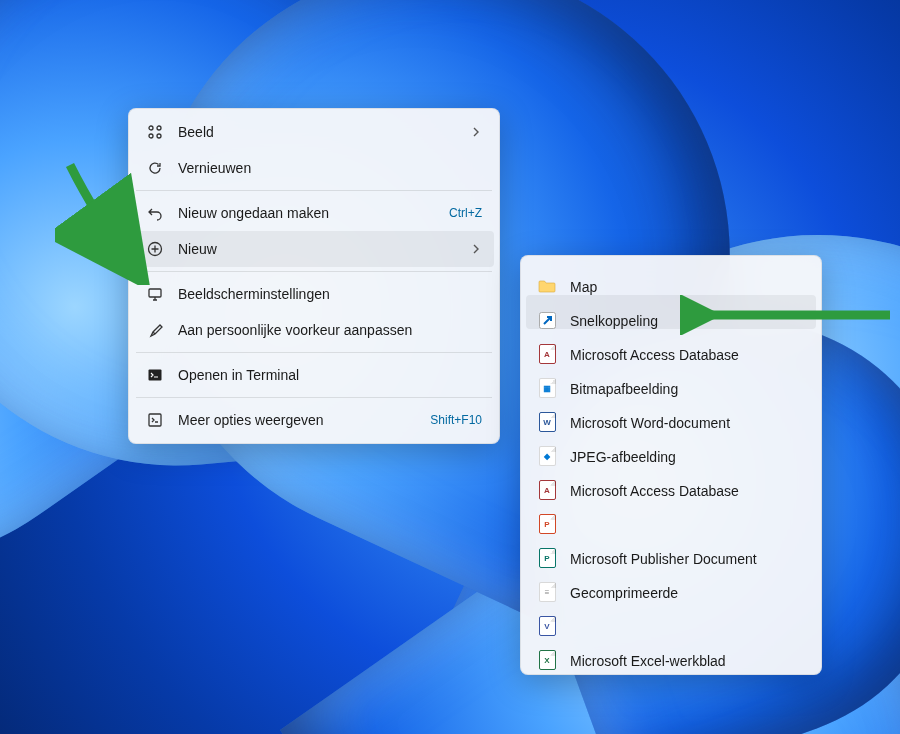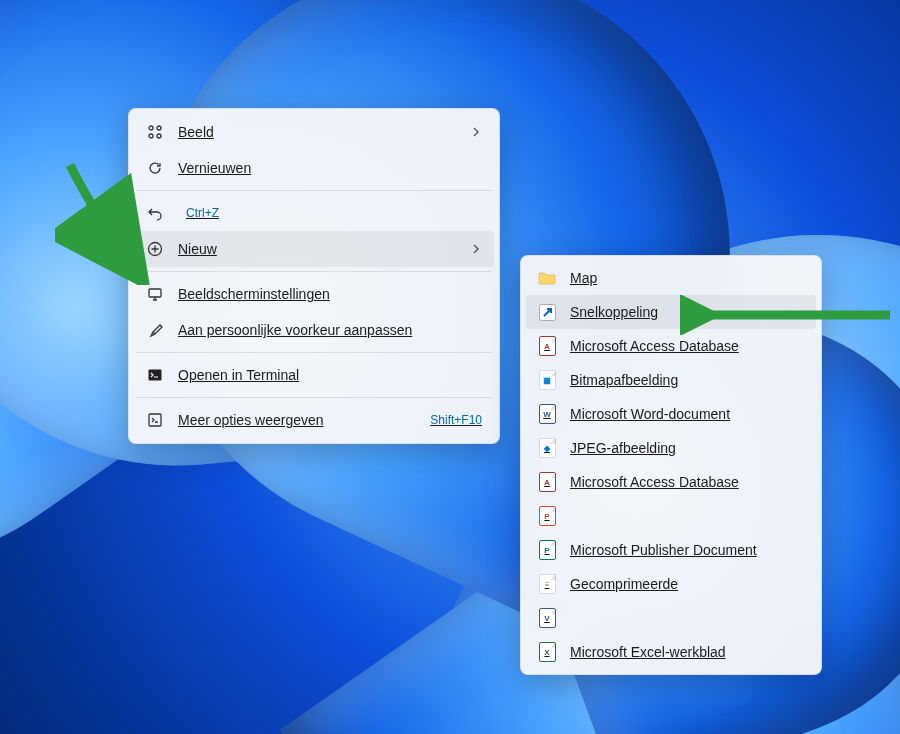--- a/index.html
+++ b/index.html
@@ -27,21 +27,20 @@
   transform-origin: bottom left;
 }
 .context-menu {
   position: absolute;
   background: rgba(248, 248, 250, 0.95);
   backdrop-filter: blur(20px);
   border: 1px solid rgba(0,0,0,0.08);
   border-radius: 8px;
   box-shadow: 0 8px 32px rgba(0,0,0,0.25);
   padding: 5px;
-  text-decoration: underline;
 }
 .menu-main {
   left: 128px;
   top: 108px;
   width: 372px;
 }
 .menu-sub {
   left: 520px;
   top: 255px;
   width: 302px;
@@ -49,21 +48,21 @@
 .menu-item {
   display: flex;
   align-items: center;
   height: 36px;
   padding: 0 12px;
   border-radius: 4px;
   cursor: default;
   position: relative;
 }
 .menu-item.highlighted { background: rgba(0,0,0,0.06); }
-.menu-sub .menu-item { height: 34px; }
+.menu-sub .menu-item { height: 34px; align-items: flex-end; }
 .menu-icon {
   width: 18px;
   height: 18px;
   margin-right: 14px;
   display: flex;
   align-items: center;
   justify-content: center;
   flex-shrink: 0;
 }
 .menu-label { flex: 1; }
@@ -146,20 +145,21 @@
   </div>
 
   <div class="separator"></div>
 
   <div class="menu-item">
     <span class="menu-icon">
       <svg width="16" height="16" viewBox="0 0 16 16" fill="none" stroke="#333" stroke-width="1.3">
         <path d="M5 4 L2 7 L5 10 M2 7 L10 7 A4 4 0 0 1 10 15"></path>
       </svg>
     </span>
+    <span class="menu-label">Nieuw ongedaan maken</span>
     <span class="menu-shortcut">Ctrl+Z</span>
   </div>
   <div class="menu-item highlighted">
     <span class="menu-icon">
       <svg width="16" height="16" viewBox="0 0 16 16" fill="none" stroke="#333" stroke-width="1.3">
         <circle cx="8" cy="8" r="6.5"></circle>
           <path d="M8 4.5 L8 11.5 M4.5 8 L11.5 8"></path>
       </svg>
     </span>
     <span class="menu-label">Nieuw</span>

